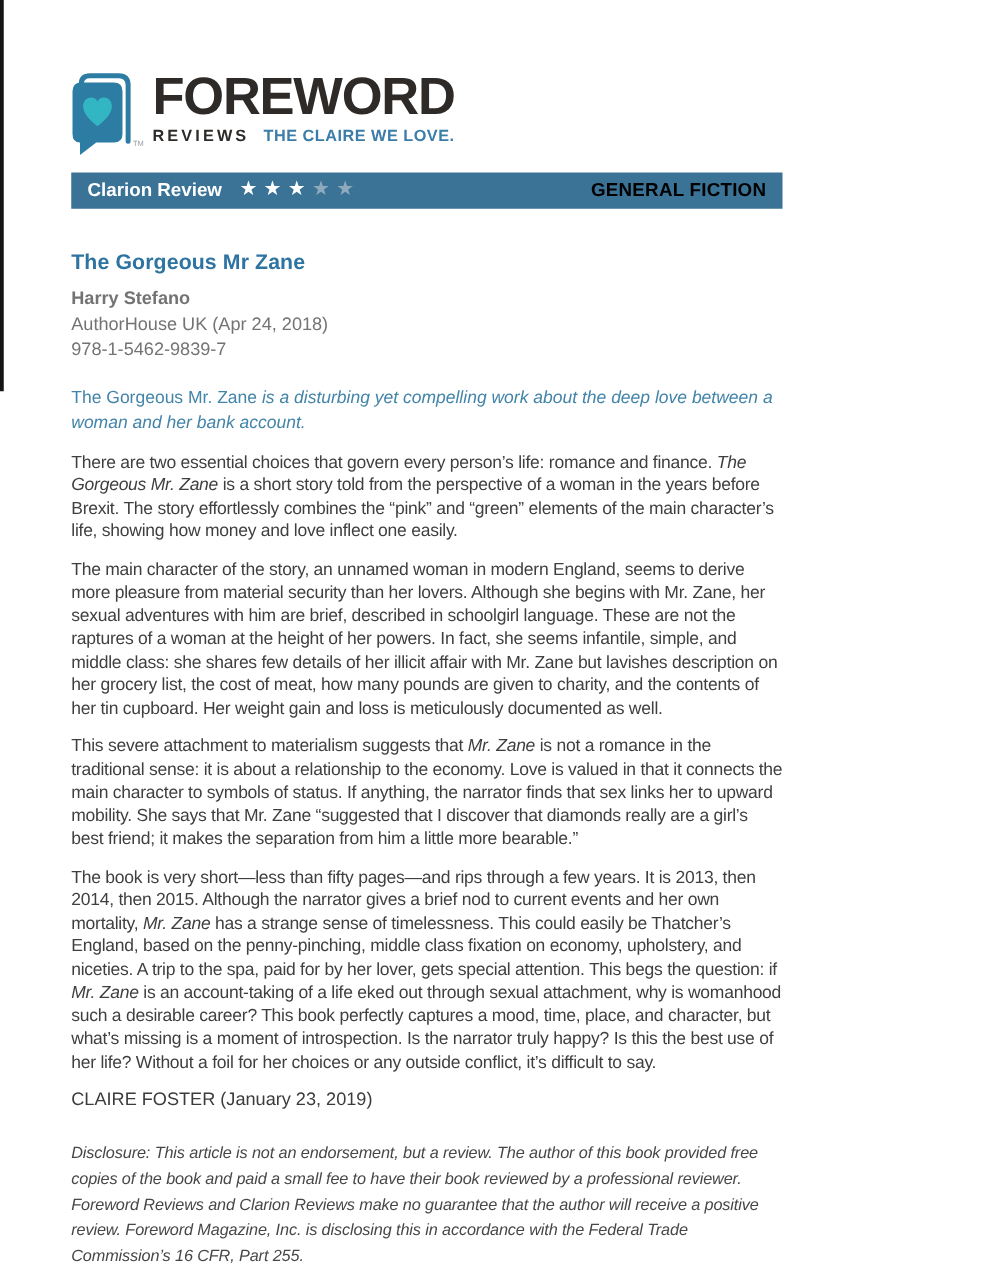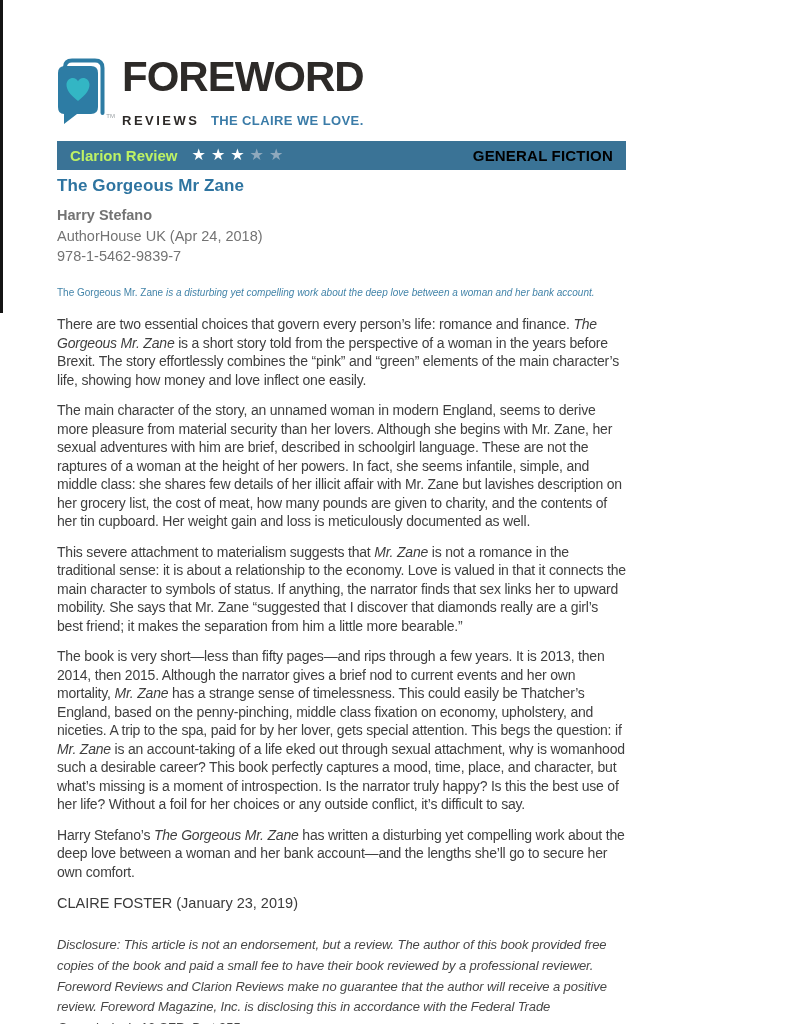--- a/index.html
+++ b/index.html
@@ -9,40 +9,40 @@
   .edge-line { position: absolute; left: 0; top: 0; width: 3px; height: 313px; background: #141414; }
 
   .page { width: 680px; padding: 0 54px 0 57px; }
 
   
   .logo-row { padding-top: 57px; display: flex; align-items: flex-start; }
   .book-icon-wrap { position: relative; width: 52px; height: 68px; flex: 0 0 auto; }
   .book-icon-wrap .tm { position: absolute; right: -6px; bottom: 6px; font-size: 6px; color: #9aa0a4; letter-spacing: 0; }
   .wordmark { margin-left: 13px; display: inline-block; }
   .brand { font-size: 42px; font-weight: bold; letter-spacing: -1px; line-height: 40px; color: #2d2a28; }
-  .subrow { display: flex; justify-content: space-between; align-items: baseline; margin-top: 16px; }
+  .subrow { display: flex; justify-content: space-between; align-items: baseline; margin-top: 4px; }
   .reviews-word { font-size: 13px; font-weight: bold; letter-spacing: 2.5px; color: #2d2a28; }
   .indie-tagline { font-size: 13px; font-weight: bold; letter-spacing: 0.4px; }
 
   
   .banner { margin-top: 13px; height: 29px; display: flex; align-items: center; justify-content: space-between; padding: 0 13px; }
   .banner-left { display: flex; align-items: center; }
-  .banner-label { color: #bef264; font-weight: bold; font-size: 15px; }
+  .banner-label { color: #ffffff; font-weight: bold; font-size: 15px; }
   .stars { margin-left: 14px; font-size: 16px; letter-spacing: 5px; line-height: 1; padding-bottom: 2px; }
   .star.filled { color: #ffffff; }
   .star.empty { color: #8fa9bd; }
   .banner-right { color: #000000; font-weight: bold; font-size: 15px; letter-spacing: 0.2px; }
 
   
-  .book-title { margin-top: 6px; font-size: 17px; font-weight: bold; letter-spacing: 0.1px; text-decoration: none; display: inline-block; }
+  .book-title { margin-top: 33px; font-size: 17px; font-weight: bold; letter-spacing: 0.1px; text-decoration: none; display: inline-block; }
   .meta { margin-top: 9px; font-size: 14.5px; line-height: 20.5px; color: #737373; }
   .meta .author { font-weight: bold; }
 
   
-  .tagline { margin: 16px 0 12px 0; font-size: 10px; line-height: 20.5px; }
+  .tagline { margin: 16px 0 12px 0; font-size: 14px; line-height: 20.5px; }
   .tagline em { font-style: italic; }
   .body-copy p { font-size: 14px; letter-spacing: -0.2px; line-height: 18.5px; margin: 0 0 12px 0; color: #3f3f3f; }
   .body-copy p em { font-style: italic; }
   .reviewer { font-size: 14.5px; letter-spacing: 0; margin: 14px 0 24px 0; color: #3b3b3b; }
   .disclosure { font-size: 13px; font-style: italic; line-height: 20.8px; color: #474747; letter-spacing: -0.1px; }
 </style>
 </head>
 <body>
 
 <div class="edge-line"></div>
@@ -88,20 +88,19 @@
 
   
   <div class="tagline" style="color: rgb(67, 132, 169);"><span>The Gorgeous Mr. Zane</span><em> is a disturbing yet compelling work about the deep love between a woman and her bank account.</em></div>
 
   
   <div class="body-copy">
     <p><span>There are two essential choices that govern every person’s life: romance and finance. </span><em>The Gorgeous Mr. Zane</em><span> is a short story told from the perspective of a woman in the years before Brexit. The story effortlessly combines the “pink” and “green” elements of the main character’s life, showing how money and love inflect one easily.</span></p>
     <p><span>The main character of the story, an unnamed woman in modern England, seems to derive more pleasure from material security than her lovers. Although she begins with Mr. Zane, her sexual adventures with him are brief, described in schoolgirl language. These are not the raptures of a woman at the height of her powers. In fact, she seems infantile, simple, and middle class: she shares few details of her illicit affair with Mr. Zane but lavishes description on her grocery list, the cost of meat, how many pounds are given to charity, and the contents of her tin cupboard. Her weight gain and loss is meticulously documented as well.</span></p>
     <p><span>This severe attachment to materialism suggests that </span><em>Mr. Zane</em><span> is not a romance in the traditional sense: it is about a relationship to the economy. Love is valued in that it connects the main character to symbols of status. If anything, the narrator finds that sex links her to upward mobility. She says that Mr. Zane “suggested that I discover that diamonds really are a girl’s best friend; it makes the separation from him a little more bearable.”</span></p>
     <p><span>The book is very short—less than fifty pages—and rips through a few years. It is 2013, then 2014, then 2015. Although the narrator gives a brief nod to current events and her own mortality, </span><em>Mr. Zane</em><span> has a strange sense of timelessness. This could easily be Thatcher’s England, based on the penny-pinching, middle class fixation on economy, upholstery, and niceties. A trip to the spa, paid for by her lover, gets special attention. This begs the question: if </span><em>Mr. Zane</em><span> is an account-taking of a life eked out through sexual attachment, why is womanhood such a desirable career? This book perfectly captures a mood, time, place, and character, but what’s missing is a moment of introspection. Is the narrator truly happy? Is this the best use of her life? Without a foil for her choices or any outside conflict, it’s difficult to say.</span></p>
-    <p><span>Harry Stefano’s </span><em>The Gorgeous Mr. Zane</em><span> has written a disturbing yet compelling work about the deep love between a woman and her bank account—and the lengths she’ll go to secure her own comfort.</span></p>
   </div>
 
   <div class="reviewer">CLAIRE FOSTER (January 23, 2019)</div>
 
   <div class="disclosure">Disclosure: This article is not an endorsement, but a review. The author of this book provided free copies of the book and paid a small fee to have their book reviewed by a professional reviewer. Foreword Reviews and Clarion Reviews make no guarantee that the author will receive a positive review. Foreword Magazine, Inc. is disclosing this in accordance with the Federal Trade Commission’s 16 CFR, Part 255.</div>
 
 </div>
 
 </body></html>

